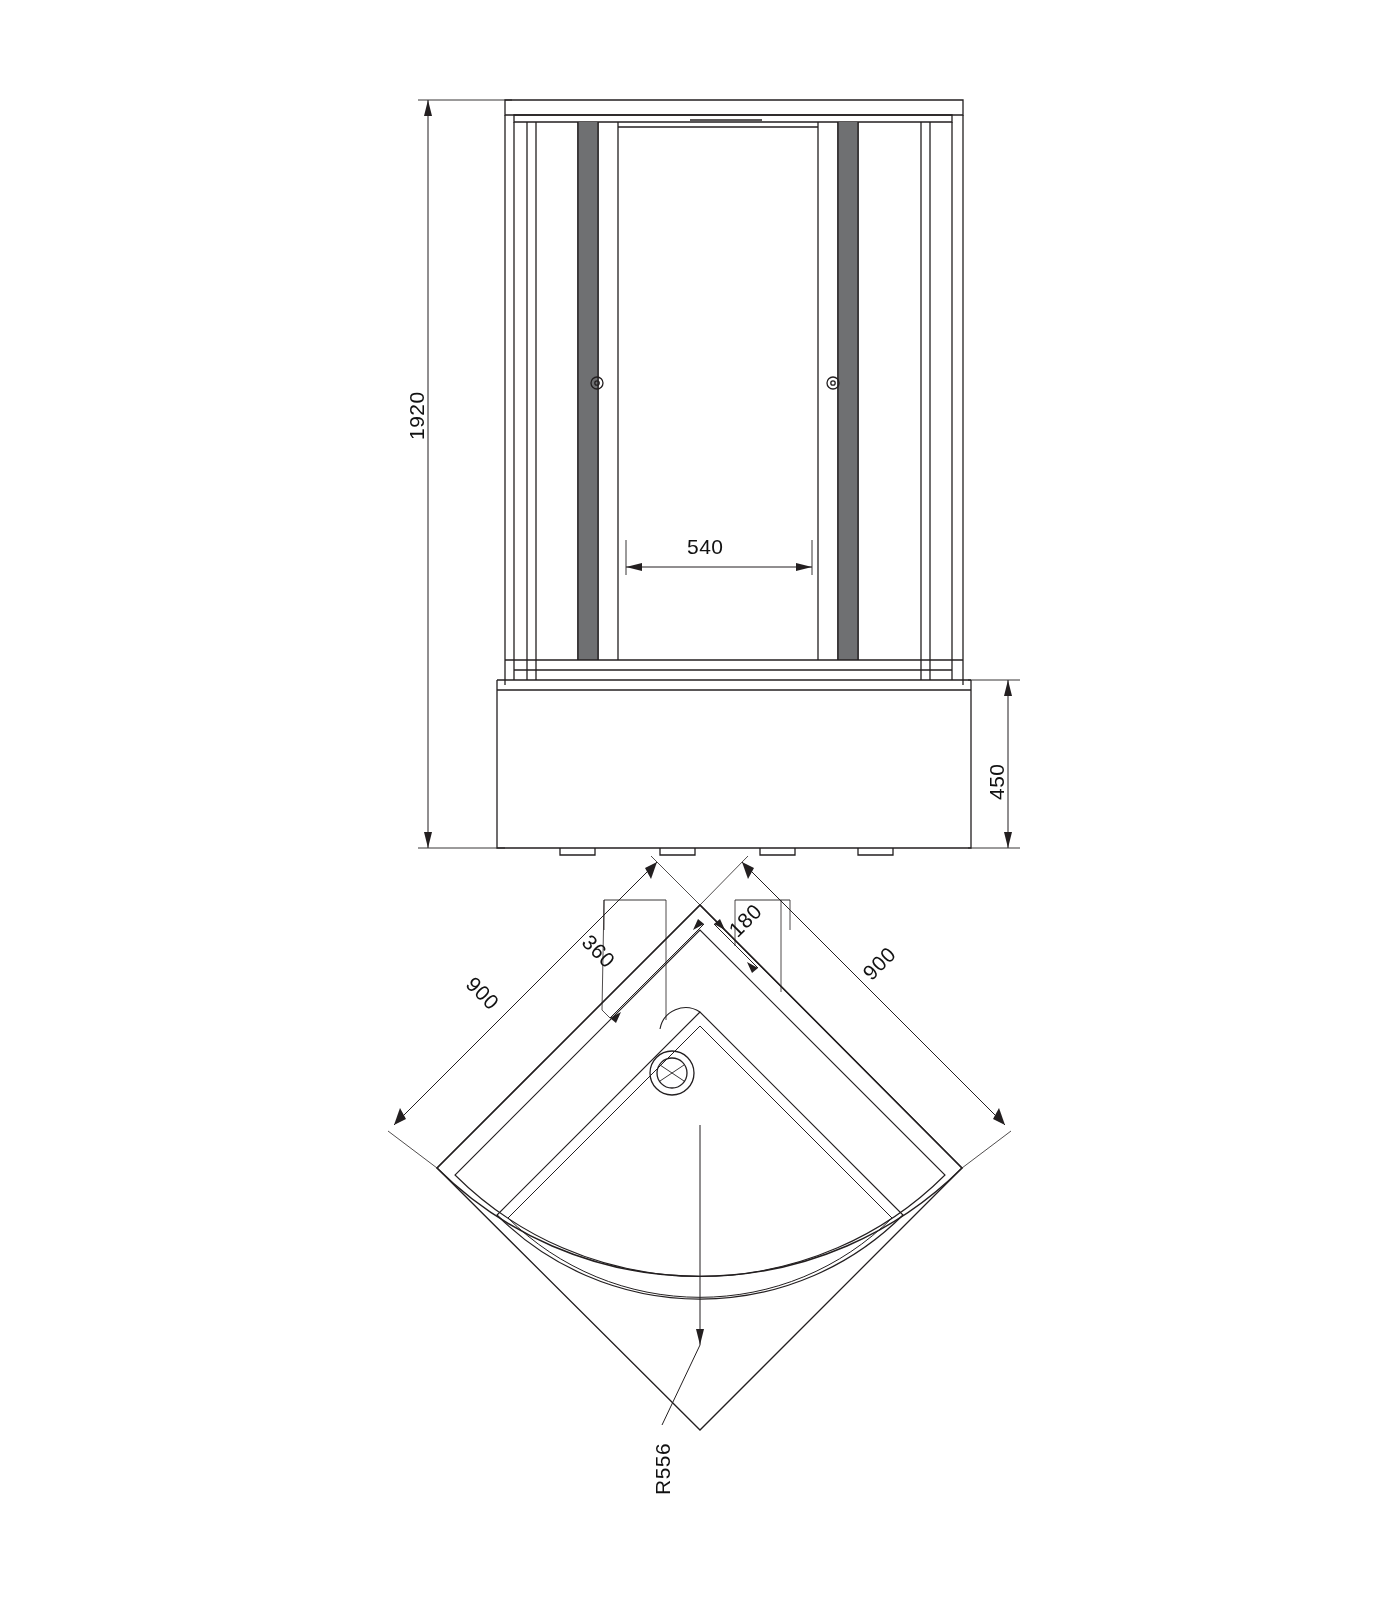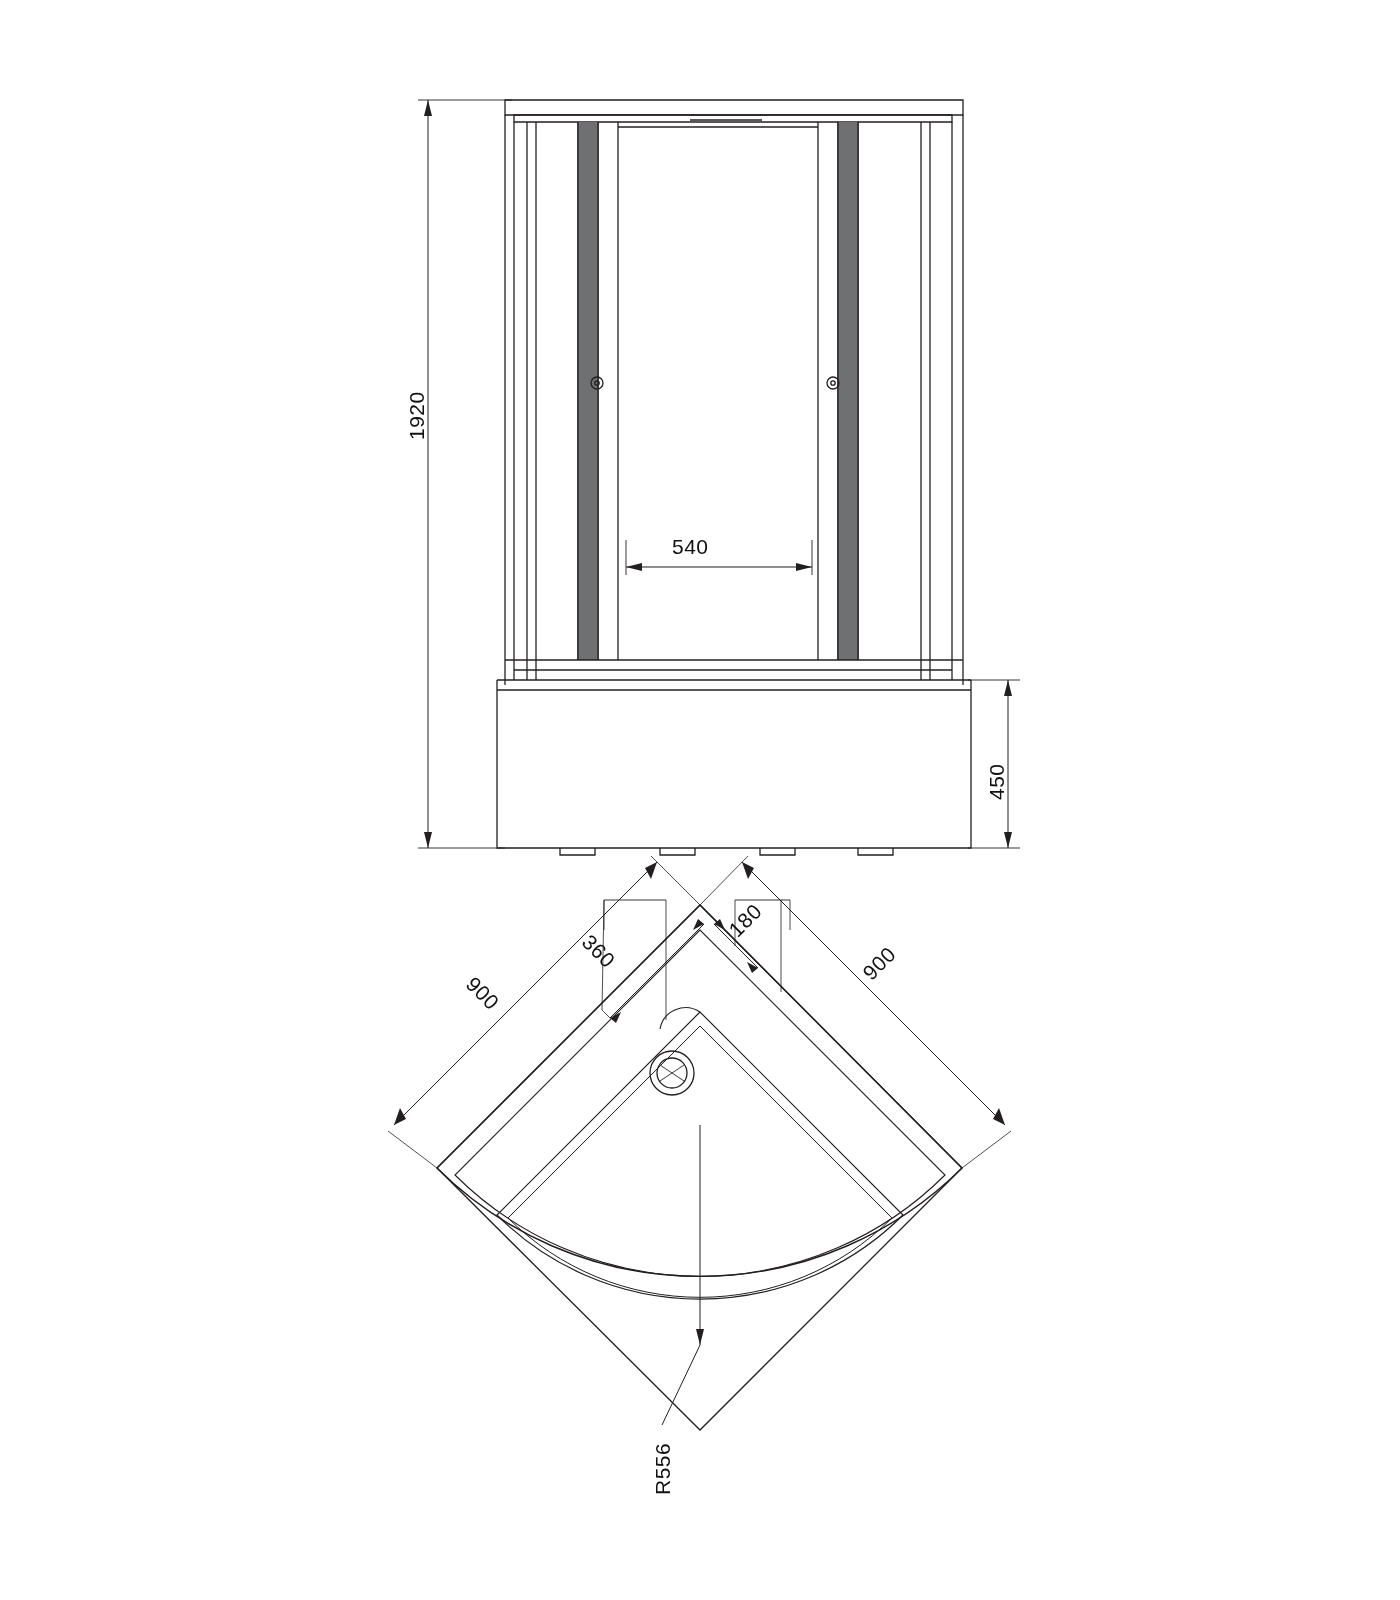--- a/index.html
+++ b/index.html
@@ -170,21 +170,21 @@
       <path d="M735,900 L790,900" stroke-width="0.9"></path>
 
       <path d="M604,900 L604,930" stroke-width="0.8"></path>
       <path d="M790,900 L790,930" stroke-width="0.8"></path>
 
     </g>
   </svg>
 
   <div class="dimlabel rot90" style="left:405px; top:440px;">1920</div>
 
-  <div class="dimlabel" style="left:672px; top:535px;">540</div>
+  <div class="dimlabel" style="left:687px; top:535px;">540</div>
 
   <div class="dimlabel rot90" style="left:985px; top:800px;">450</div>
 
   <div class="dimlabel rot45n" style="left:478px; top:972px;">900</div>
 
   <div class="dimlabel rot45" style="left:858px; top:968px;">900</div>
 
   <div class="dimlabel rot45n" style="left:594px; top:930px;">360</div>
 
   <div class="dimlabel rot45" style="left:724px; top:925px;">180</div>

